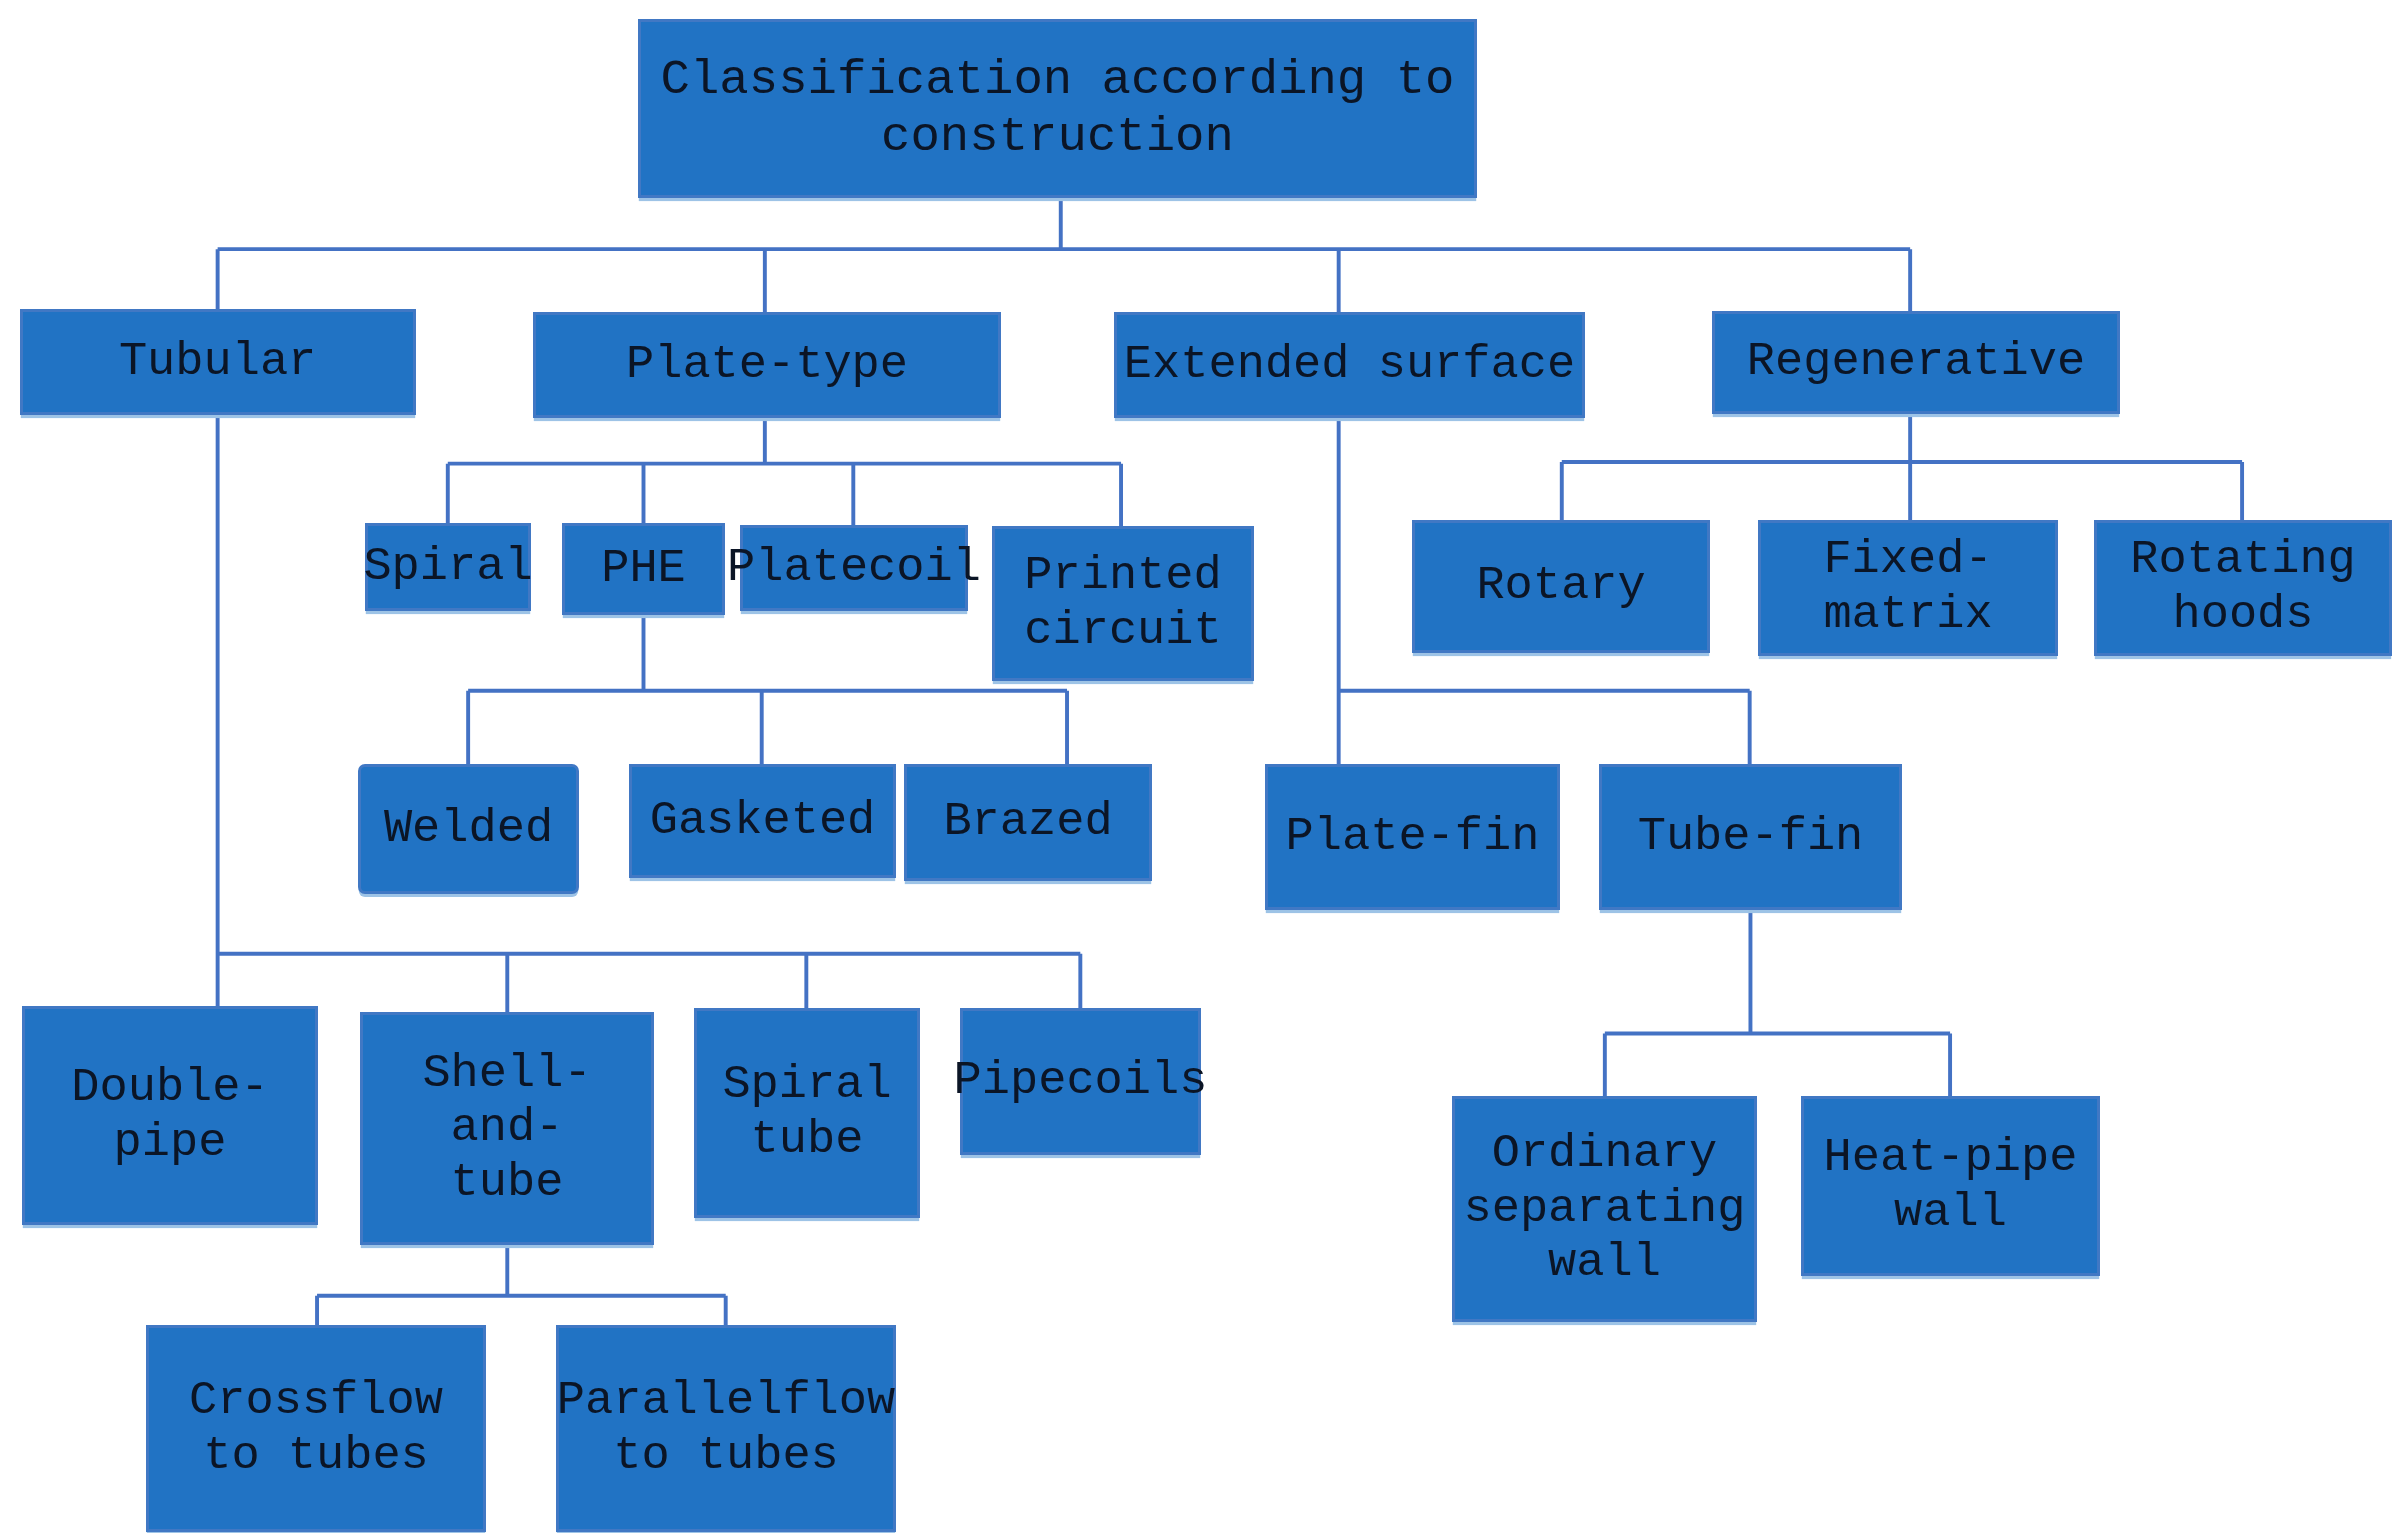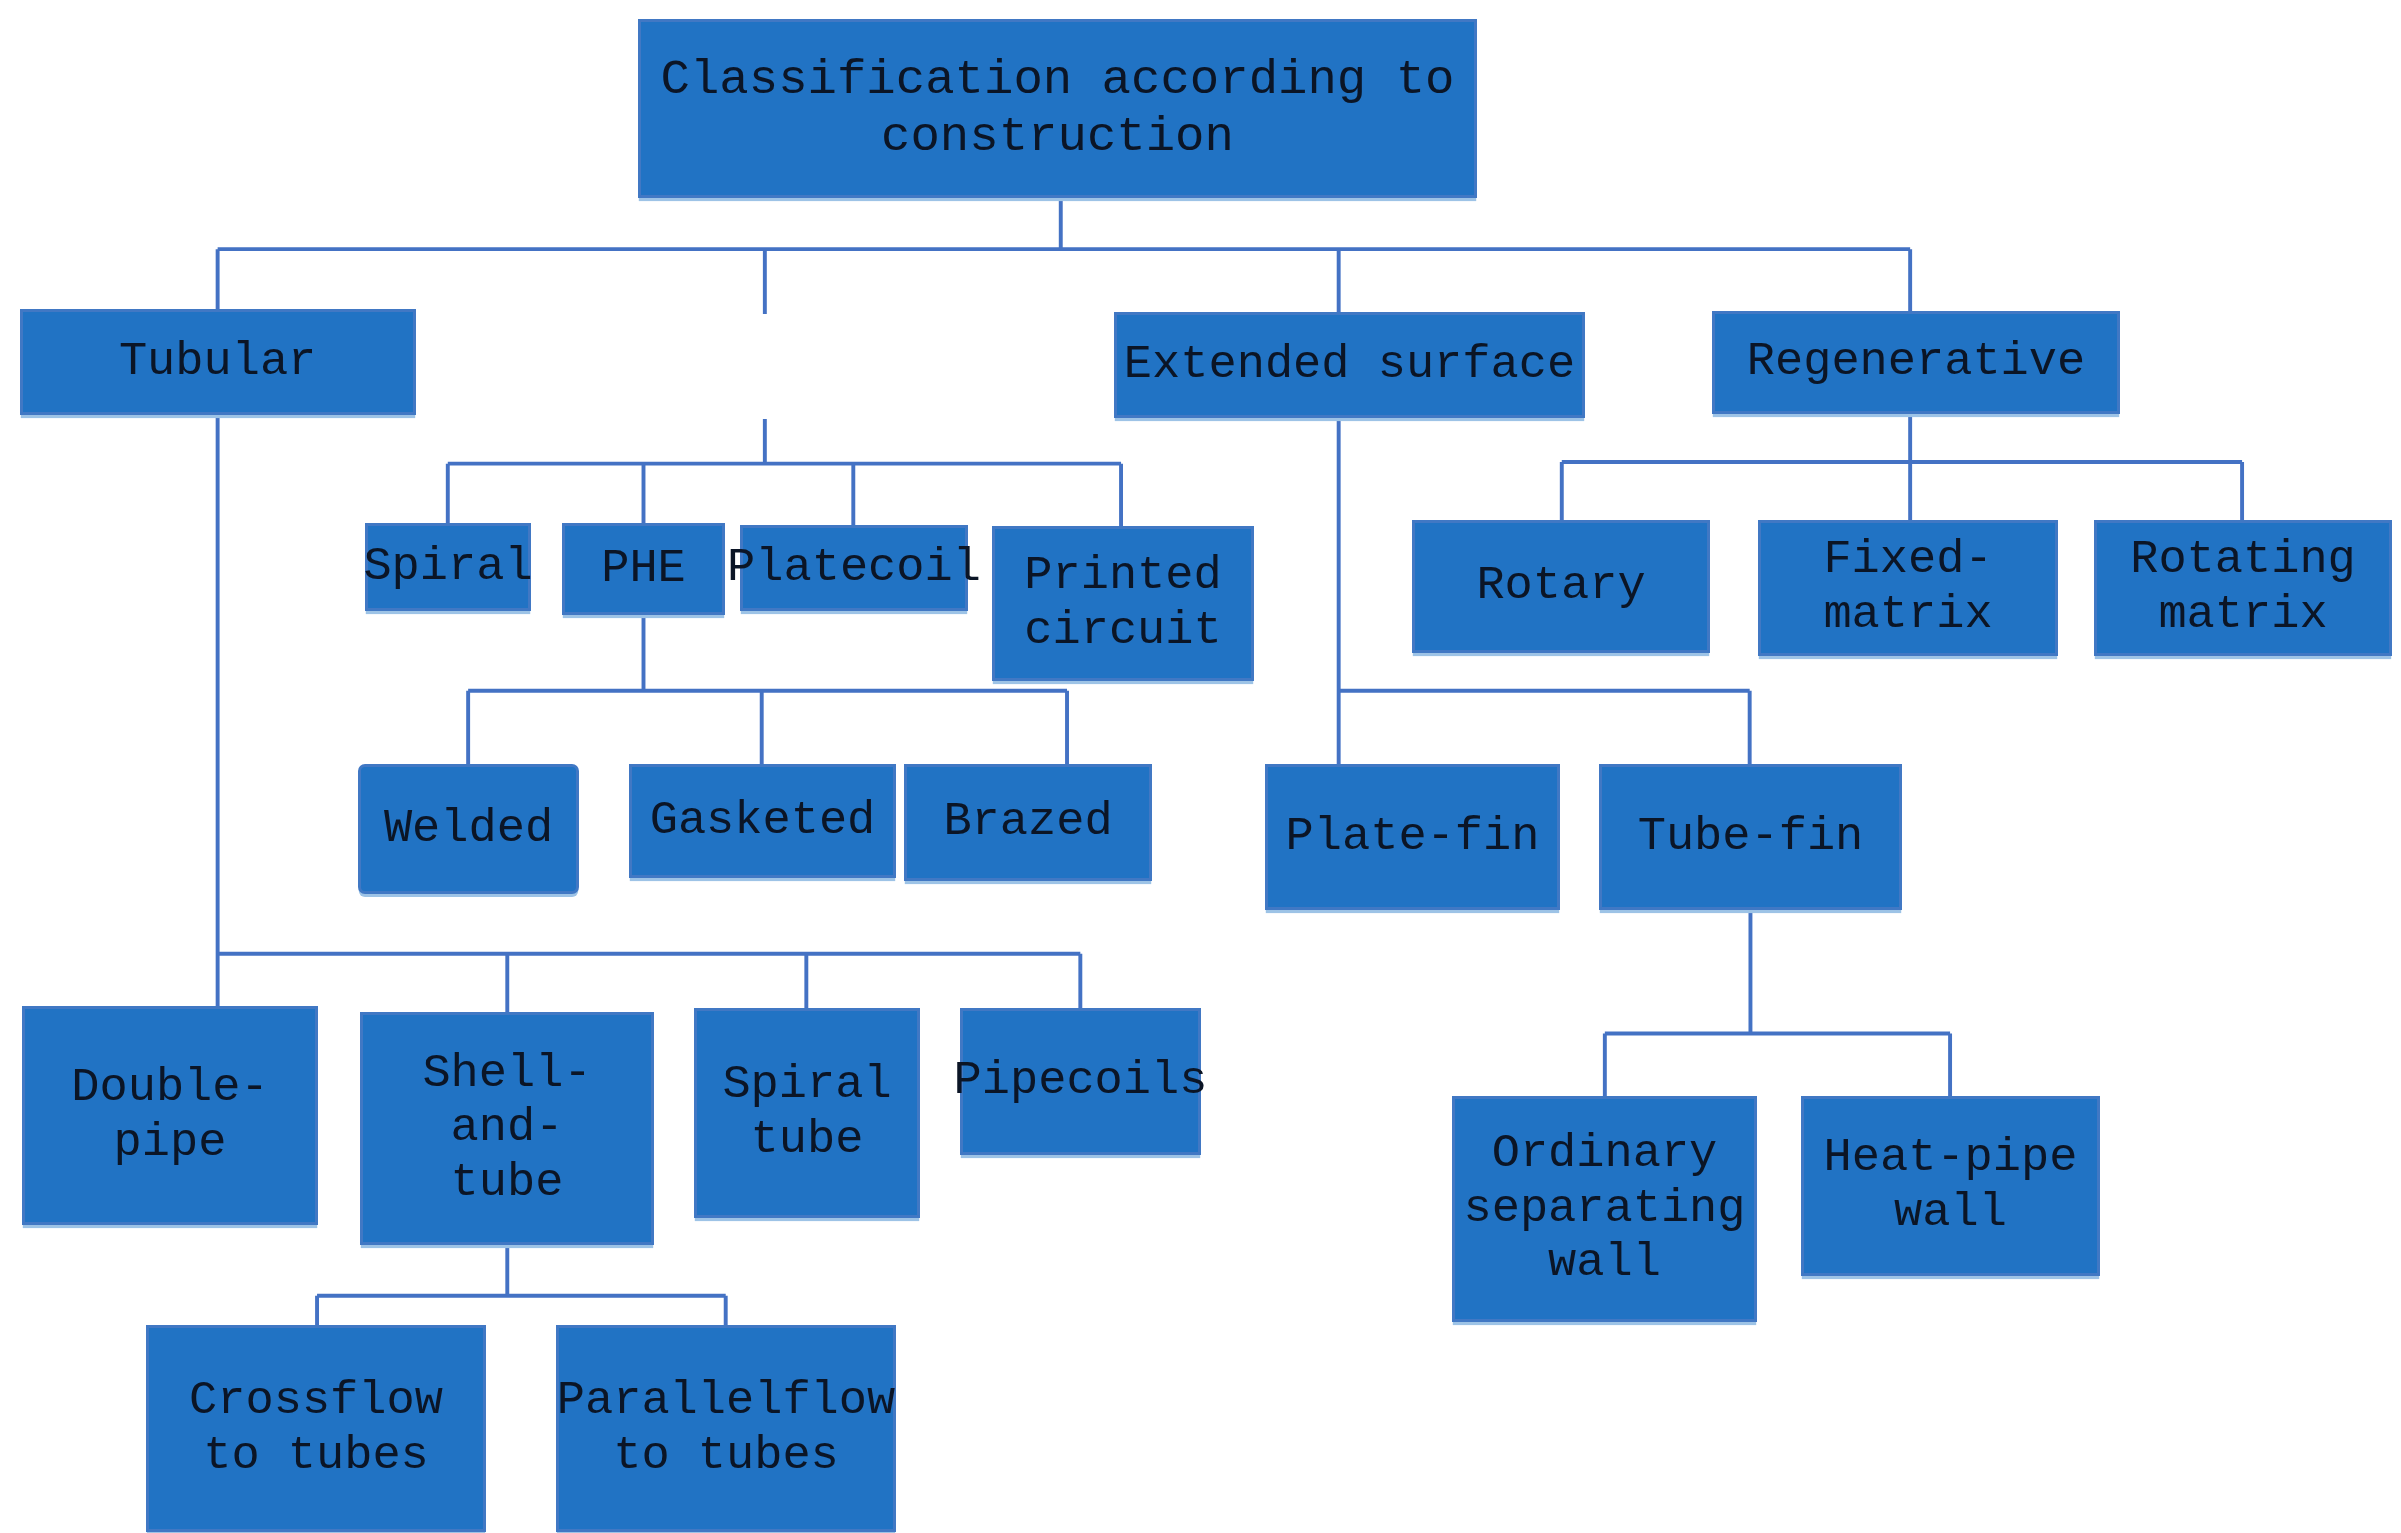--- a/index.html
+++ b/index.html
@@ -58,20 +58,23 @@
   </svg>
 
   <div class="node root" style="left:638px;top:19px;width:839px;height:179px;">
     <span class="node-label">Classification according to
 construction</span>
   </div>
 
   <div class="node" style="left:19.6px;top:309px;width:396px;height:106px;">
     <span class="node-label">Tubular</span>
   </div>
+  <div class="node" style="left:533px;top:312px;width:468px;height:106px;">
+    <span class="node-label">Plate-type</span>
+  </div>
   <div class="node" style="left:1114px;top:312px;width:471px;height:106px;">
     <span class="node-label">Extended surface</span>
   </div>
   <div class="node" style="left:1712px;top:311px;width:408px;height:103px;">
     <span class="node-label">Regenerative</span>
   </div>
 
   <div class="node" style="left:365px;top:523px;width:166px;height:88px;">
     <span class="node-label">Spiral</span>
   </div>
@@ -88,21 +91,21 @@
 
   <div class="node" style="left:1412px;top:520px;width:298px;height:133px;">
     <span class="node-label">Rotary</span>
   </div>
   <div class="node" style="left:1758px;top:520px;width:300px;height:136px;">
     <span class="node-label">Fixed-
 matrix</span>
   </div>
   <div class="node" style="left:2094px;top:520px;width:298px;height:136px;">
     <span class="node-label">Rotating
-matrix</span>
+hoods</span>
   </div>
 
   <div class="node" style="left:358px;top:764px;width:221px;height:130px;border-radius:7px;">
     <span class="node-label">Welded</span>
   </div>
   <div class="node" style="left:629px;top:764px;width:267px;height:114px;">
     <span class="node-label">Gasketed</span>
   </div>
   <div class="node" style="left:904px;top:764px;width:248px;height:117px;">
     <span class="node-label">Brazed</span>

